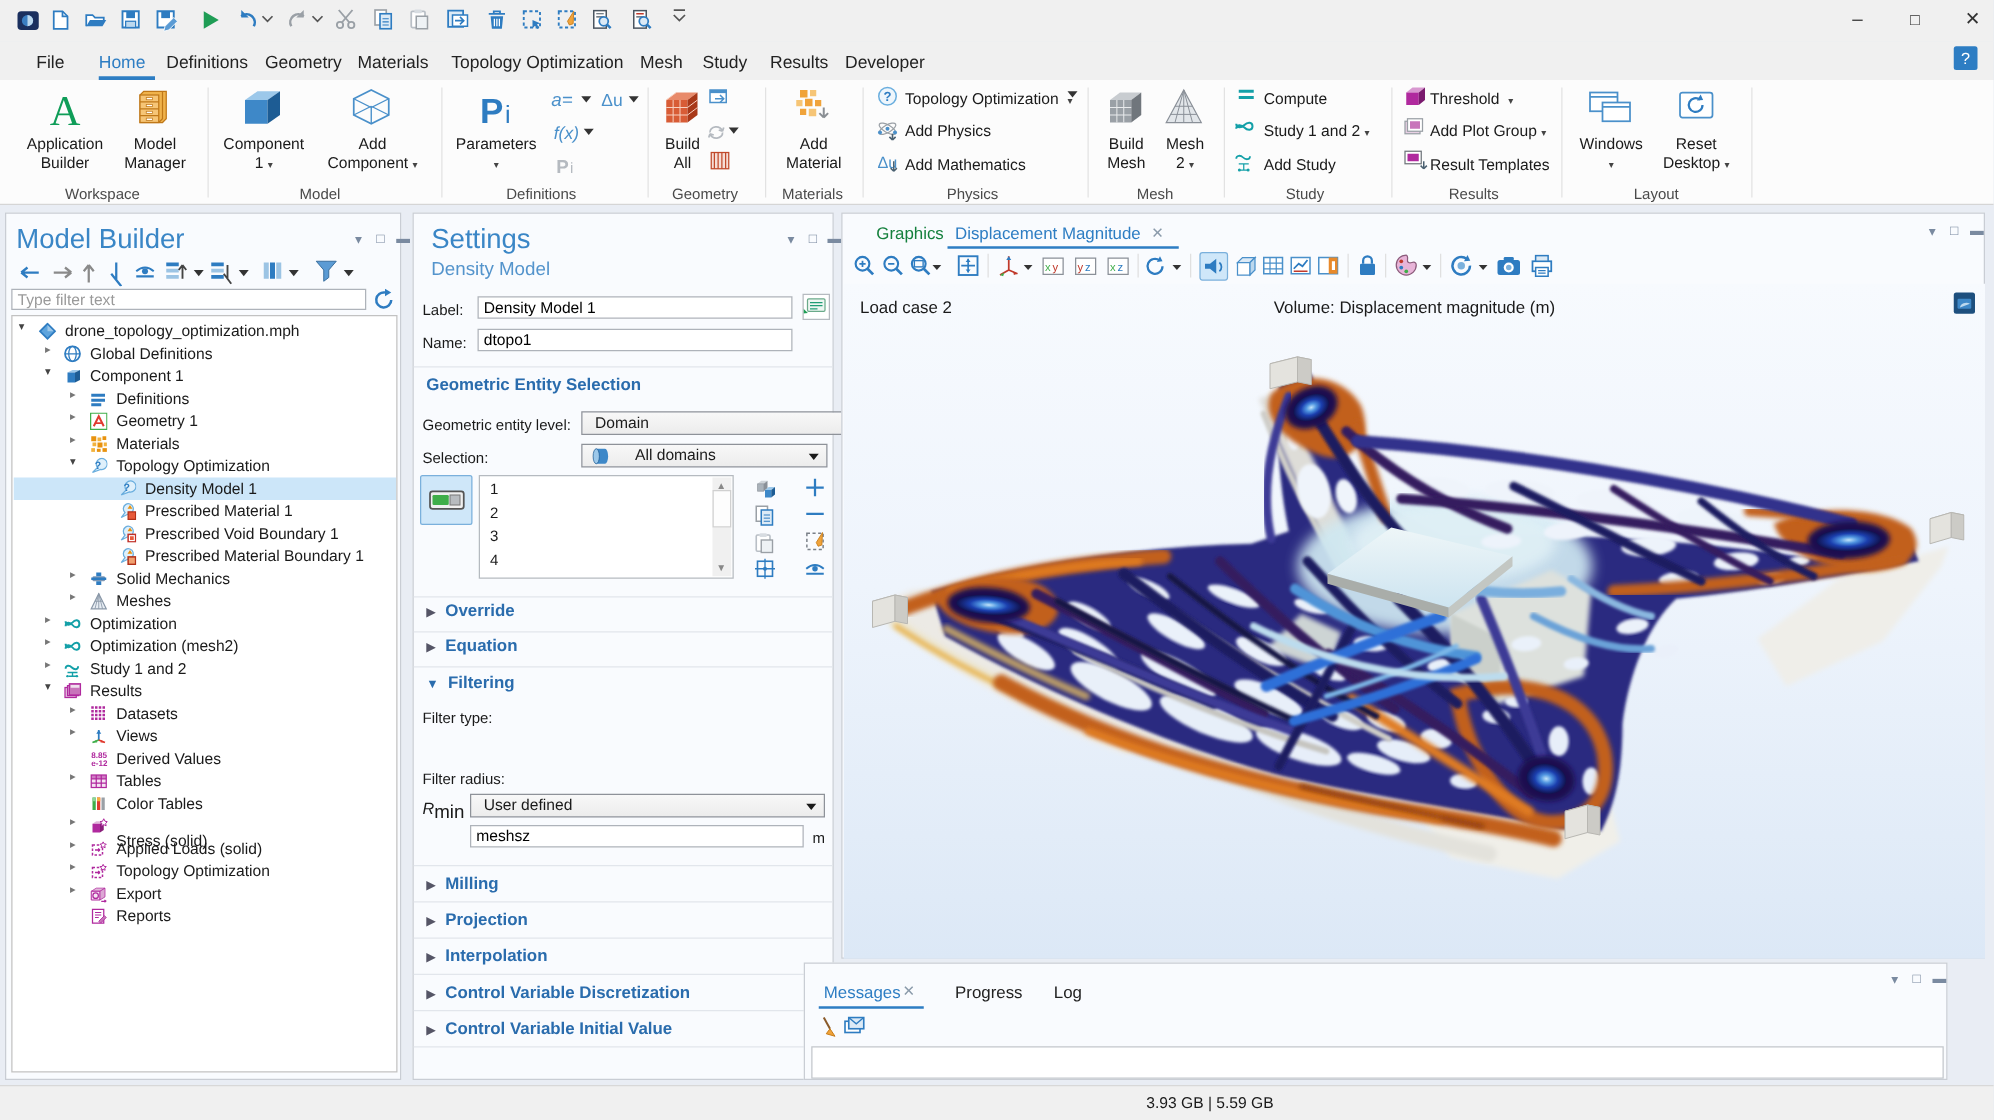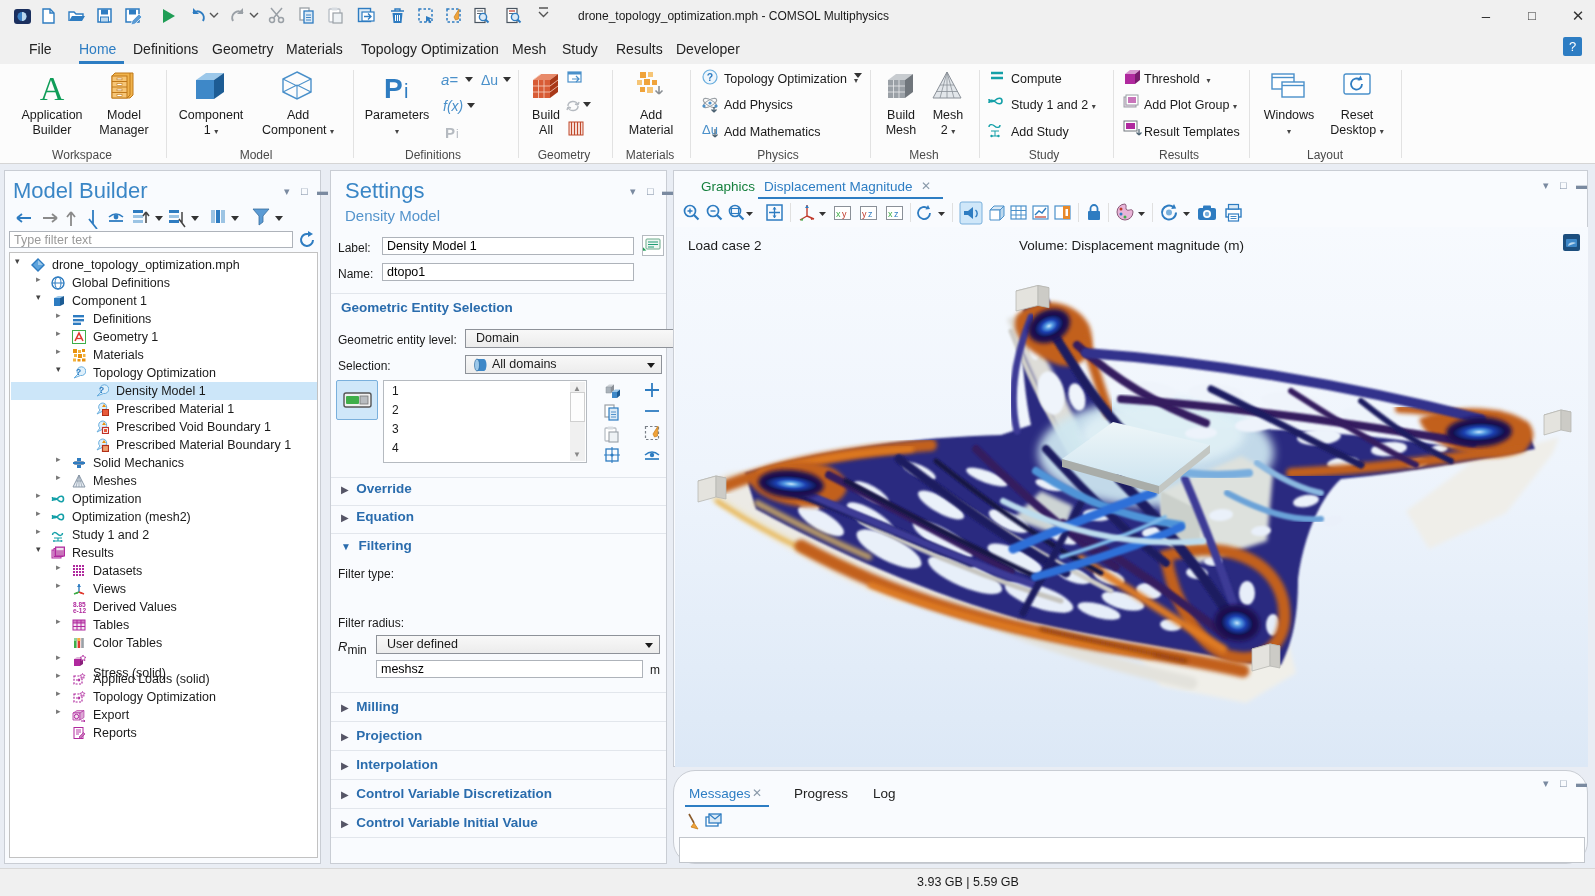--- a/index.html
+++ b/index.html
@@ -133,21 +133,20 @@
     <g transform="translate(506,8)">
           <rect x="1" y="0.5" width="10" height="14" fill="#fff" stroke="#4a5560" stroke-width="1.2"></rect>
           <path d="M3 3 h6" stroke="#c0392b" stroke-width="1.2"></path>
           <path d="M3 5.5 h6" stroke="#4a5560" stroke-width="0.9"></path>
           <circle cx="9" cy="9" r="3.6" fill="#dceaf6" stroke="#2e7cc1" stroke-width="1.4"></circle>
           <path d="M11.5 11.5 l3 3" stroke="#2e7cc1" stroke-width="2"></path>
         </g>
     <path d="M539 12 l4.5 4.5 4.5 -4.5 M539 8 h9" fill="none" stroke="#555" stroke-width="1.4"></path>
   </svg>
   </div>
-  <div id="title-text">drone_topology_optimization.mph - COMSOL Multiphysics</div>
   <div class="winbtn" style="left:1463px;">–</div>
   <div class="winbtn" style="left:1509px;font-size:13px;">□</div>
   <div class="winbtn" style="left:1555px;">✕</div>
 </div>
 
 <div id="menubar">
   <div class="menu-item" style="left:29px;">File</div>
   <div class="menu-item menu-sel" style="left:79px;">Home</div>
   <div class="menu-item" style="left:133px;">Definitions</div>
   <div class="menu-item" style="left:212px;">Geometry</div>
@@ -703,21 +702,21 @@
   </div>
   <div style="position:absolute;left:7px;top:96px;">Name:</div>
   <input style="position: absolute; left: 51px; top: 92px; width: 252px; height: 18px;" value="dtopo1">
 
   <div class="divider" style="top:122px;"></div>
   <div class="sechead" style="position:absolute;left:10px;top:129px;">Geometric Entity Selection</div>
 
   <div style="position:absolute;left:7px;top:162px;">Geometric entity level:</div>
   <div class="dropdown" style="left:134px;top:158px;width:226px;height:19px;line-height:17px;"><span style="margin-left:10px;">Domain</span><span class="dd-arrow"></span></div>
   <div style="position:absolute;left:7px;top:188px;">Selection:</div>
-  <div class="dropdown" style="left:134px;top:184px;width:197px;height:19px;line-height:17px;"><span style="margin-left:26px;">All domains</span><span class="dd-arrow"></span><span id="alldom-ico" style="position:absolute;left:6px;top:2px;"><svg width="16" height="14">
+  <div class="dropdown" style="left:134px;top:184px;width:197px;height:19px;line-height:17px;"><span style="margin-left:42px;">All domains</span><span class="dd-arrow"></span><span id="alldom-ico" style="position:absolute;left:6px;top:2px;"><svg width="16" height="14">
           <path d="M5 1 h7 a2.5 6 0 0 1 0 12 h-7 z" fill="#3e88c8"></path>
           <ellipse cx="5" cy="7" rx="2.5" ry="6" fill="#9cc8ea" stroke="#1d5c94" stroke-width="0.6"></ellipse>
         </svg></span></div>
 
   <div id="toggle-btn" style="position:absolute;left:5px;top:209px;width:42px;height:40px;background:#cfe7f9;border:1px solid #7ab0dc;border-radius:2px;">
     <svg width="40" height="38">
         <rect x="7" y="12" width="27" height="14" rx="2" fill="#f0f0f0" stroke="#555" stroke-width="1.4"></rect>
         <rect x="9" y="15" width="13" height="8" rx="1" fill="#3fae49"></rect>
         <rect x="23" y="15" width="8" height="8" fill="#b8bcc0" stroke="#777" stroke-width="0.8"></rect>
       </svg>
@@ -778,21 +777,21 @@
 
   <div class="divider" style="top:306px;"></div>
   <div class="sechead" style="position:absolute;left:10px;top:310px;"><span style="font-weight:normal;font-size:10px;color:#556;">▶</span>&nbsp; Override</div>
   <div class="divider" style="top:334px;"></div>
   <div class="sechead" style="position:absolute;left:10px;top:338px;"><span style="font-weight:normal;font-size:10px;color:#556;">▶</span>&nbsp; Equation</div>
   <div class="divider" style="top:362px;"></div>
   <div class="sechead" style="position:absolute;left:10px;top:367px;"><span style="font-weight:normal;font-size:10px;color:#2a6cad;">▼</span>&nbsp; Filtering</div>
 
   <div style="position:absolute;left:7px;top:396px;">Filter type:</div>
   <div style="position:absolute;left:7px;top:445px;">Filter radius:</div>
-  <div style="position:absolute;left:7px;top:468px;font-size:13px;font-style:italic;">R<span style="font-size:12px;font-style:normal;vertical-align:-3px;">min</span></div>
+  <div style="position:absolute;left:7px;top:468px;font-size:13px;font-style:italic;">R<span style="font-size:15px;font-style:normal;vertical-align:-3px;">min</span></div>
   <div class="dropdown" style="left:45px;top:464px;width:284px;height:19px;line-height:17px;"><span style="margin-left:10px;">User defined</span><span class="dd-arrow"></span></div>
   <input style="position: absolute; left: 45px; top: 489px; width: 267px; height: 18px;" value="meshsz">
   <div style="position:absolute;left:319px;top:492px;">m</div>
 
   <div class="divider" style="top:521px;"></div>
   <div class="sechead" style="position:absolute;left:10px;top:528px;"><span style="font-weight:normal;font-size:10px;color:#556;">▶</span>&nbsp; Milling</div>
   <div class="divider" style="top:550px;"></div>
   <div class="sechead" style="position:absolute;left:10px;top:557px;"><span style="font-weight:normal;font-size:10px;color:#556;">▶</span>&nbsp; Projection</div>
   <div class="divider" style="top:579px;"></div>
   <div class="sechead" style="position:absolute;left:10px;top:586px;"><span style="font-weight:normal;font-size:10px;color:#556;">▶</span>&nbsp; Interpolation</div>
@@ -1095,21 +1094,21 @@
 <polygon points="1543,414 1560,409.0 1560,429.0 1543,434" fill="#e4e3de" stroke="#b8b7b2" stroke-width="0.8"></polygon>
 <polygon points="1560,409.0 1570,411.0 1570,431.0 1560,429.0" fill="#cccbc6" stroke="#b8b7b2" stroke-width="0.8"></polygon>
 <polygon points="1251,648 1269,643.0 1279,645.0 1261,650.0" fill="#f2f1ec" stroke="#b8b7b2" stroke-width="0.8"></polygon>
 <polygon points="1251,648 1269,643.0 1269,665.0 1251,670" fill="#e4e3de" stroke="#b8b7b2" stroke-width="0.8"></polygon>
 <polygon points="1269,643.0 1279,645.0 1279,667.0 1269,665.0" fill="#cccbc6" stroke="#b8b7b2" stroke-width="0.8"></polygon>
 </svg>
 </div>
   </div>
 </div>
 
-<div class="panel" id="msg-panel" style="left:673px;top:770px;width:915px;height:94px;border-radius:22px;">
+<div class="panel" id="msg-panel" style="left:643px;top:770px;width:915px;height:94px;">
   <div style="position:absolute;left:15px;top:15px;font-size:13.5px;color:#2d7dc3;">Messages</div>
   <div style="position:absolute;left:78px;top:15px;font-size:12px;color:#8a9aaa;">✕</div>
   <div style="position:absolute;left:11px;top:34px;width:84px;height:2px;background:#2d7dc3;"></div>
   <div style="position:absolute;left:120px;top:15px;font-size:13.5px;color:#222;">Progress</div>
   <div style="position:absolute;left:199px;top:15px;font-size:13.5px;color:#222;">Log</div>
   <div class="wctl" style="left:869px;top:6px;">▾</div>
   <div class="wctl" style="left:886px;top:6px;">□</div>
   <div class="wctl" style="left:902px;top:6px;">▬</div>
   <div id="msg-toolbar" style="position:absolute;left:12px;top:42px;width:100px;height:18px;">
   <svg width="100" height="18">

